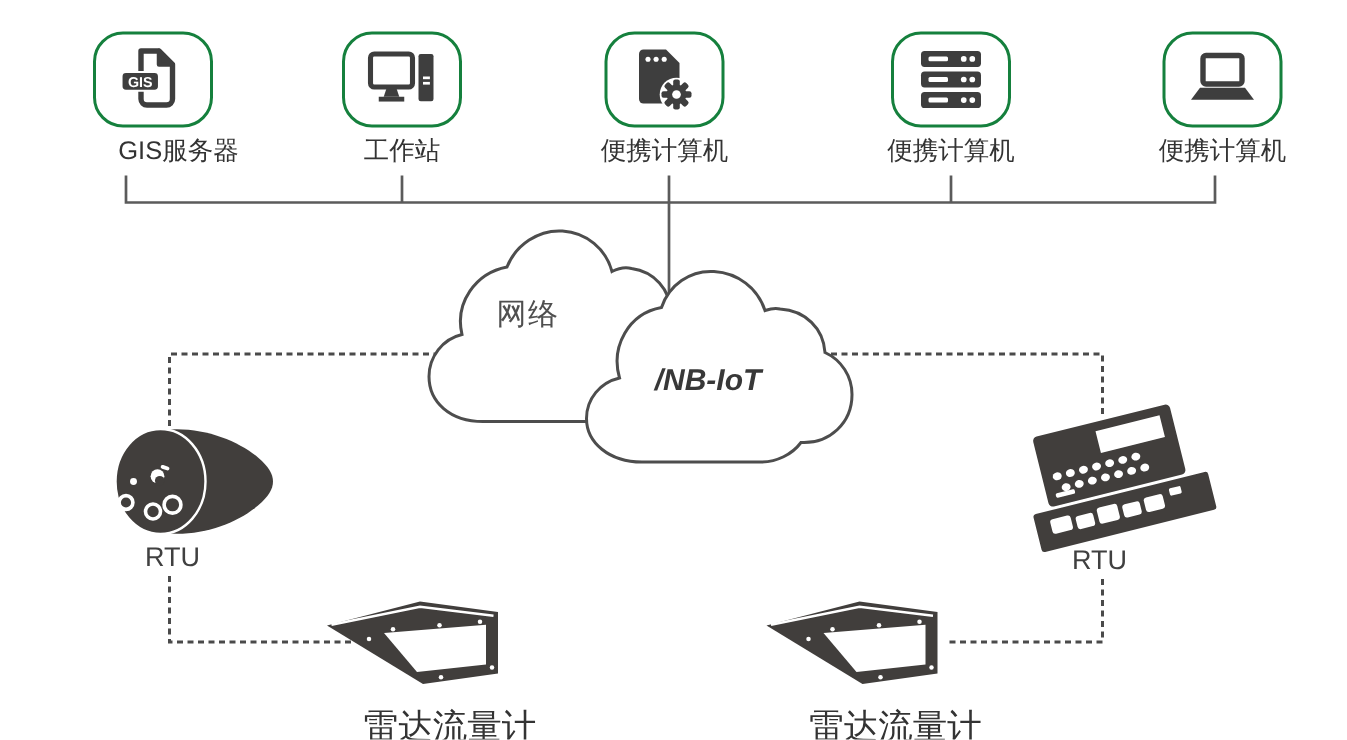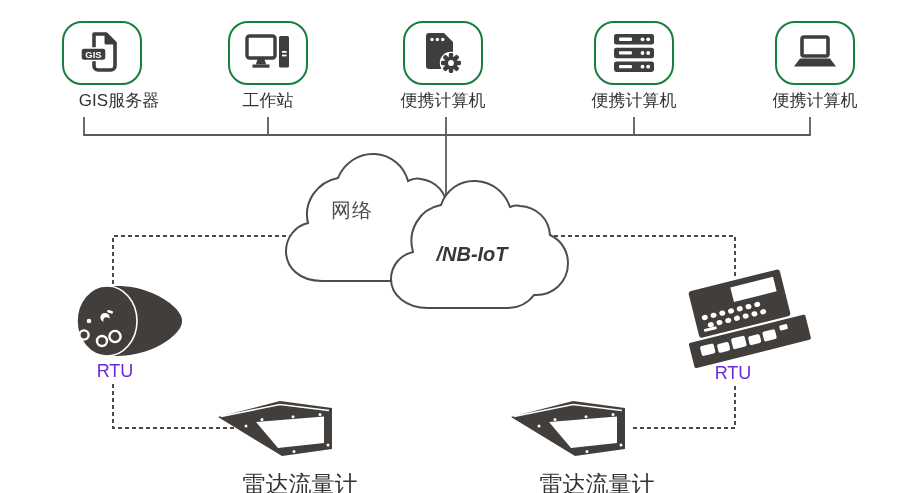--- a/index.html
+++ b/index.html
@@ -12,21 +12,21 @@
              background: #fff; display: flex; align-items: center; justify-content: center; }
   .node-label { position: absolute; top: 91px; width: 170px; text-align: center;
                 font-size: 17px; line-height: 20px; color: #333333; z-index: 2; }
 
   .cloud-label { position: absolute; z-index: 3; text-align: center; }
   .cloud-label.operator { left: 297px; top: 197px; width: 110px; font-size: 20px;
                           line-height: 26px; color: #4f4f4f; letter-spacing: 1px; }
   .cloud-label.cellular { left: 392px; top: 241px; width: 160px; font-size: 20px;
                           line-height: 27px; color: #383838; font-weight: 700; font-style: italic; }
 
-  .device-label { position: absolute; z-index: 3; text-align: center; color: #6d28d9; }
+  .device-label { position: absolute; z-index: 3; text-align: center; color: #404040; }
   .rtu-label { width: 60px; font-size: 18px; }
   .flow-label { width: 140px; font-size: 23px; color: #333333; }
 </style>
 </head>
 <body>
 
 <div class="stage">
 
   <div class="node" style="left:62px">
     <div class="iconbox">

